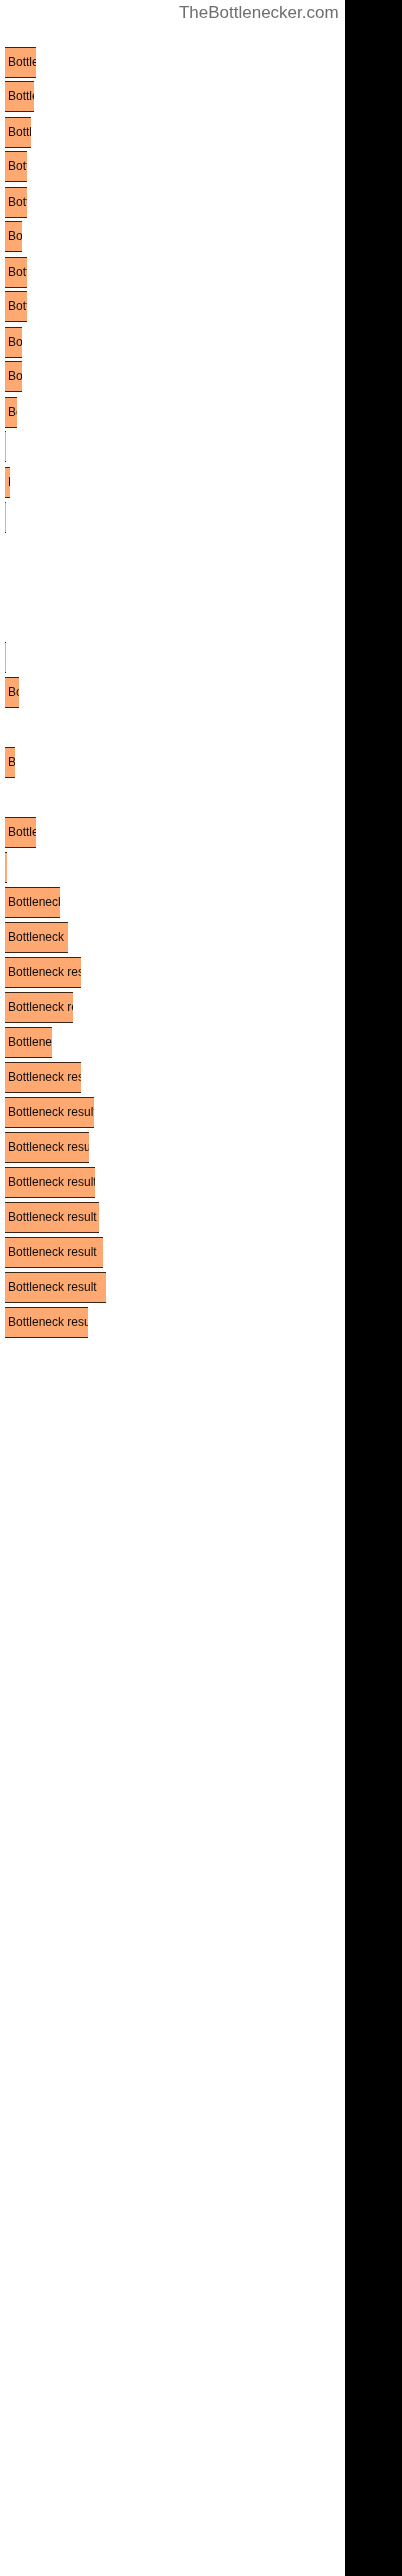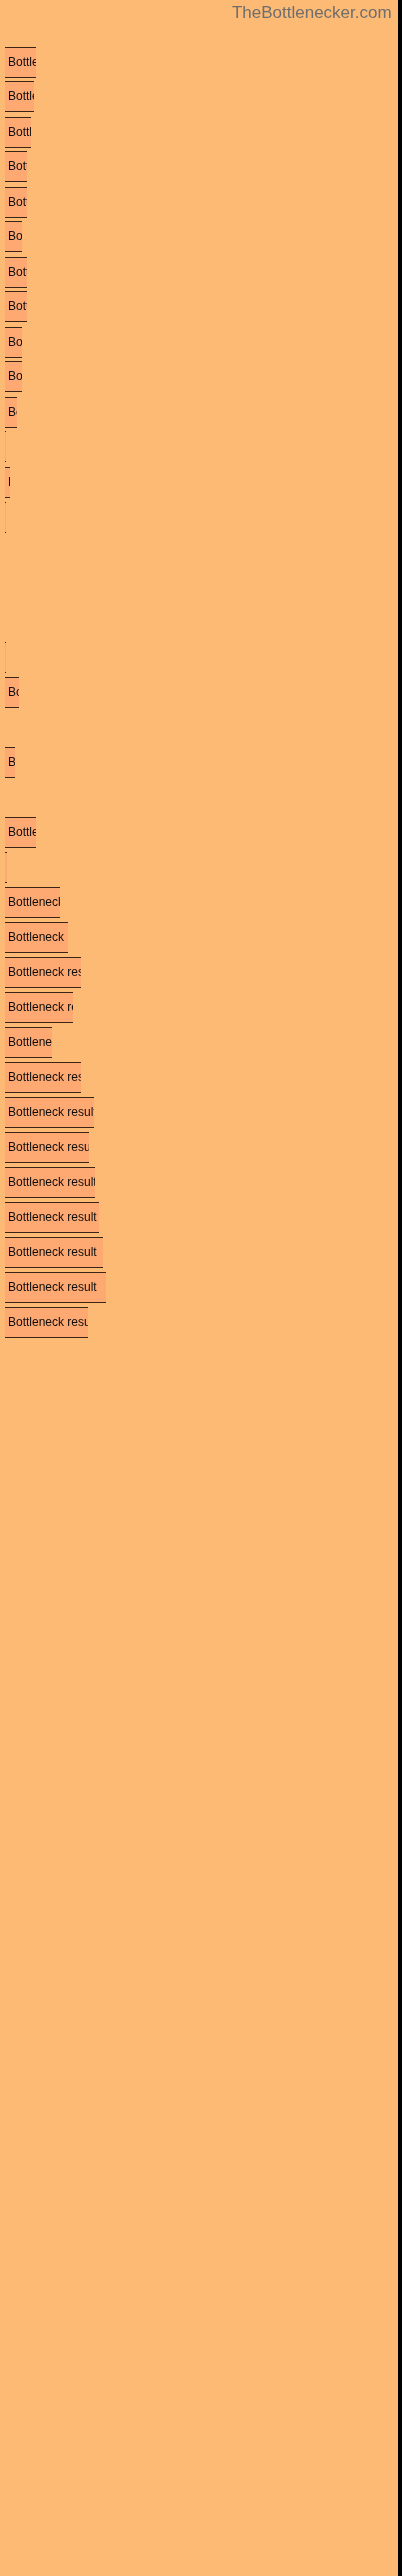--- a/index.html
+++ b/index.html
@@ -10,23 +10,23 @@
   body {
     width: 403px;
     height: 2576px;
     position: relative;
     overflow: hidden;
     font-family: "Liberation Sans", sans-serif;
   }
   #chart-root {
     position: absolute;
     left: 0; top: 0;
-    width: 398px;
+    width: 345px;
     height: 2576px;
-    background: #fdba74;
+    background: #ffffff;
   }
   #site-title {
     position: absolute;
     right: 6.4px;
     top: 1.6px;
     font-family: "Liberation Sans", sans-serif;
     font-size: 17px;
     color: #6e6e6e;
     letter-spacing: 0px;
     white-space: nowrap;

